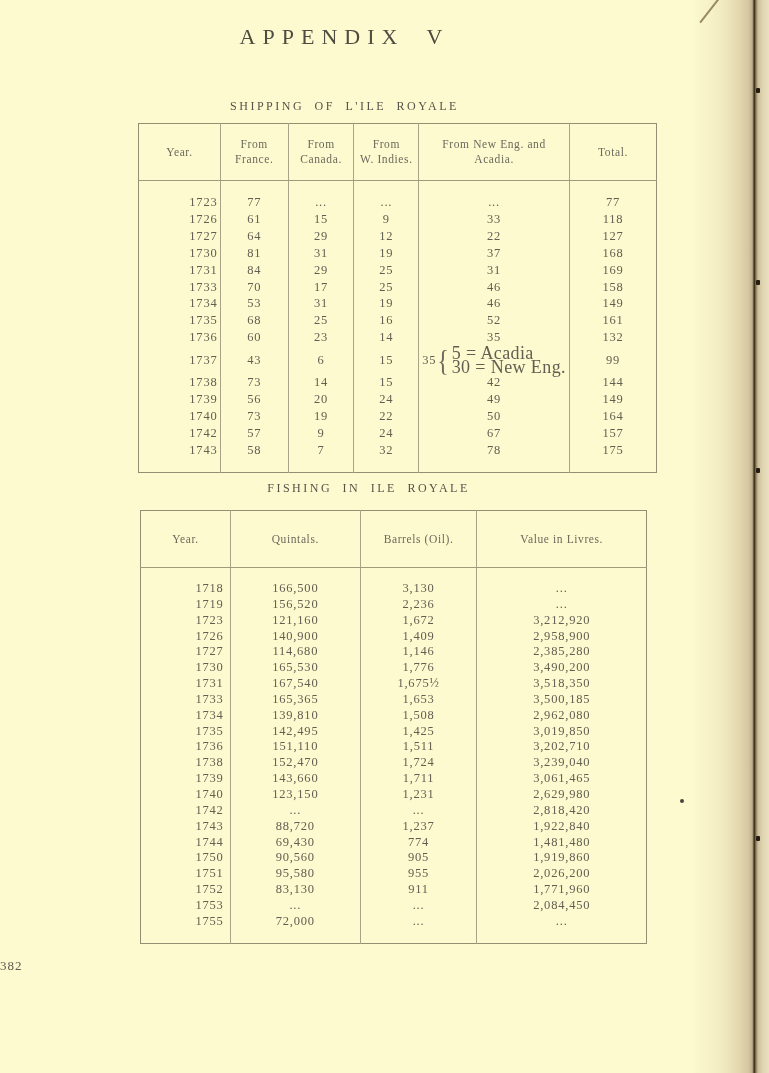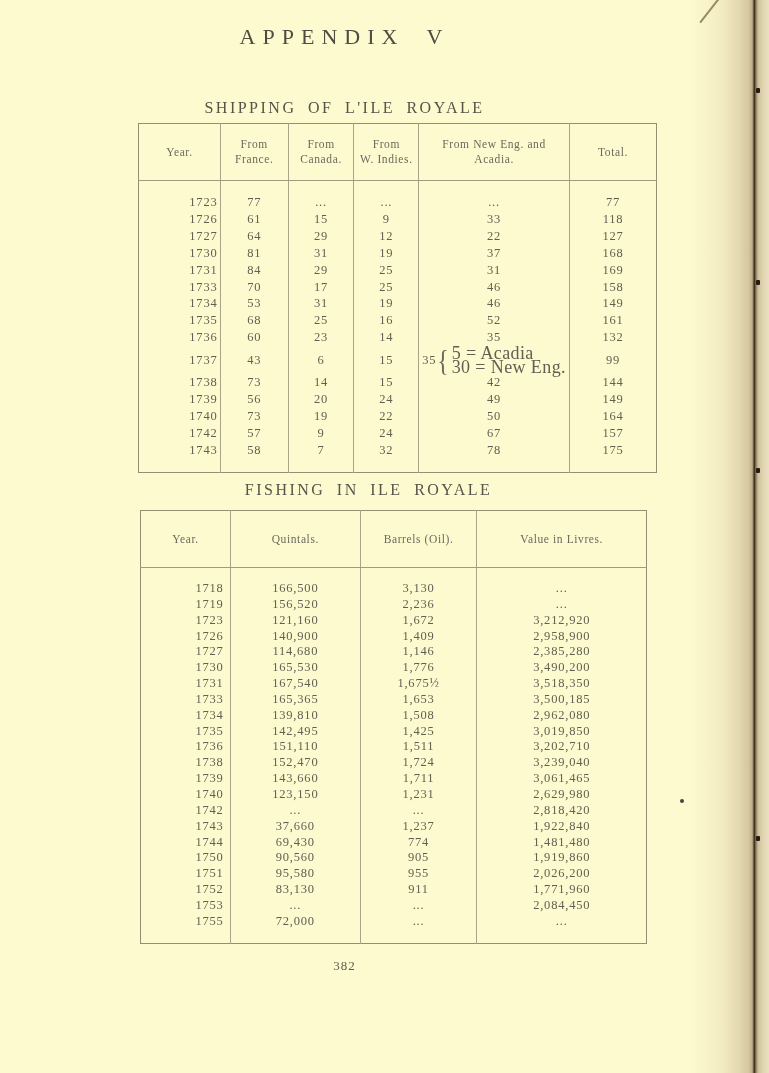--- a/index.html
+++ b/index.html
@@ -21,21 +21,21 @@
     text-align: center;
     font-size: 22px;
     letter-spacing: 7px;
     word-spacing: 10px;
     color: #4e4c41;
   }
   .table-title {
     position: absolute;
     left: 0; right: 80px;
     text-align: center;
-    font-size: 16px;
+    font-size: 12px;
     letter-spacing: 2.5px;
     word-spacing: 5px;
     color: #55534a;
   }
   .table-title.t1-title { top: 99px; }
   .table-title.t2-title { top: 481px; padding-left: 48px; }
 
   
   table {
     position: absolute;
@@ -104,21 +104,21 @@
     margin: 0 2px 0 0;
     color: #6b695d;
   }
   .brace-lines { display: inline-flex; flex-direction: column; }
   .brace-lines span { font-size: 18px; letter-spacing: 0.4px; white-space: nowrap; }
 
   
   .page-number {
     position: absolute;
     top: 958px; left: 0; right: 80px;
-    text-align: center;
+    text-align: left;
     font-size: 13px;
     letter-spacing: 1px;
     color: #5d5b4e;
   }
 
   
   .scan-edge {
     position: absolute;
     top: 0; right: 0;
     width: 78px; height: 100%;
@@ -427,21 +427,21 @@
           <td>2,629,980</td>
         </tr>
         <tr>
           <td>1742</td>
           <td>...</td>
           <td>...</td>
           <td>2,818,420</td>
         </tr>
         <tr>
           <td>1743</td>
-          <td>37,660</td>
+          <td>88,720</td>
           <td>1,237</td>
           <td>1,922,840</td>
         </tr>
         <tr>
           <td>1744</td>
           <td>69,430</td>
           <td>774</td>
           <td>1,481,480</td>
         </tr>
         <tr>

